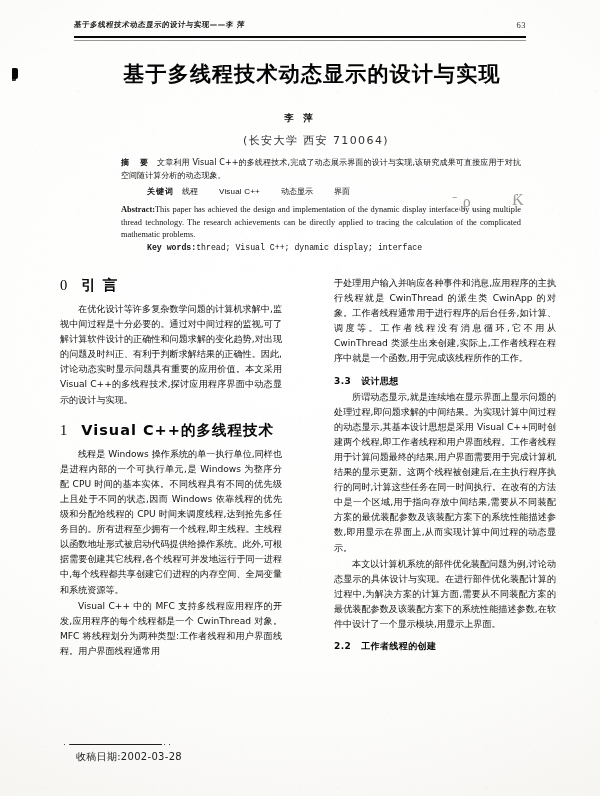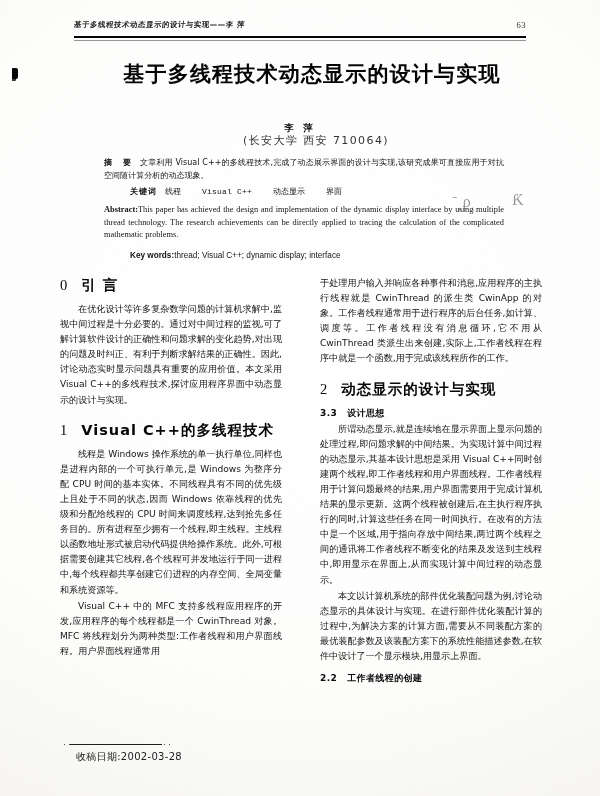--- a/index.html
+++ b/index.html
@@ -107,21 +107,21 @@
     text-align: center;
     font-family: "DejaVu Sans", sans-serif;
     font-weight: bold;
     font-size: 21px;
     letter-spacing: 1.2px;
     color: #121212;
   }
   .author {
     position: absolute;
     left: 0;
-    top: 122px;
+    top: 112px;
     width: 600px;
     text-align: center;
     font-family: "DejaVu Sans", sans-serif;
     font-size: 9.5px;
     font-weight: bold;
     letter-spacing: 3px;
     color: #232323;
   }
   .affil {
     position: absolute;
@@ -131,21 +131,21 @@
     text-align: center;
     font-family: "DejaVu Sans", sans-serif;
     font-size: 11px;
     letter-spacing: 1.4px;
     color: #3b3b3b;
   }
 
   
   .absblock {
     position: absolute;
-    left: 104px;
+    left: 121px;
     top: 156px;
     width: 400px;
   }
   .cnpara {
     font-family: "DejaVu Sans", sans-serif;
     font-size: 8px;
     line-height: 13.4px;
     letter-spacing: .05px;
     text-align: justify;
     color: #242424;
@@ -173,45 +173,45 @@
   .enpara {
     font-family: "Liberation Serif", serif;
     font-size: 8.4px;
     line-height: 12.6px;
     text-align: justify;
     color: #262626;
     margin-top: 6px;
   }
   .enpara .lbl { font-weight: bold; }
   .enkw {
-    font-family: Liberation Sans, sans-serif;
+    font-family: Liberation Mono, monospace;
     font-size: 8.2px;
     line-height: 12.6px;
     color: #262626;
-    margin-top: 8px;
+    margin-top: 0;
     padding-left: 26px;
   }
   .enkw .lbl { font-weight: bold; }
 
   
   .smudge {
     position: absolute;
     font-family: "Liberation Serif", serif;
     color: rgba(40,40,40,.45);
     font-size: 16px;
   }
 
   
   .col {
     position: absolute;
     top: 276px;
     width: 222px;
   }
   .col-left  { left: 60px; }
-  .col-right { left: 320px; }
+  .col-right { left: 334px; }
 
   .h1 {
     font-family: "DejaVu Sans", sans-serif;
     font-size: 14.5px;
     font-weight: bold;
     color: #141414;
     letter-spacing: 1px;
     margin: 0 0 7px 0;
   }
   .h1 .num {
@@ -234,21 +234,21 @@
   .body {
     font-family: "DejaVu Sans", sans-serif;
     font-size: 9.1px;
     line-height: 15.1px;
     text-align: justify;
     text-justify: inter-character;
     color: #1f1f1f;
     margin: 0 0 1px 0;
   }
   .body.indent { text-indent: 18px; }
-  .en { font-family: Liberation Mono, monospace; letter-spacing: .2px; }
+  .en { font-family: Liberation Sans, sans-serif; letter-spacing: .2px; }
 
   
   .fn-rule {
     position: absolute;
     left: 70px;
     top: 744px;
     width: 92px;
     height: 1.1px;
     background: #2a2a2a;
   }
@@ -326,28 +326,25 @@
     </div>
     <p class="body indent">线程是 Windows 操作系统的单一执行单位,同样也是进程内部的一个可执行单元,是 Windows 为整序分配 CPU 时间的基本实体。不同线程具有不同的优先级上且处于不同的状态,因而 Windows 依靠线程的优先级和分配给线程的 CPU 时间来调度线程,达到抢先多任务目的。所有进程至少拥有一个线程,即主线程。主线程以函数地址形式被启动代码提供给操作系统。此外,可根据需要创建其它线程,各个线程可并发地运行于同一进程中,每个线程都共享创建它们进程的内存空间、全局变量和系统资源等。</p>
     <p class="body indent">Visual C++ 中的 MFC 支持多线程应用程序的开发,应用程序的每个线程都是一个 CwinThread 对象。MFC 将线程划分为两种类型:工作者线程和用户界面线程。用户界面线程通常用</p>
 
   </div>
 
   <div class="col col-right">
 
     <p class="body">于处理用户输入并响应各种事件和消息,应用程序的主执行线程就是 CwinThread 的派生类 CwinApp 的对象。工作者线程通常用于进行程序的后台任务,如计算、调度等。工作者线程没有消息循环,它不用从 CwinThread 类派生出来创建,实际上,工作者线程在程序中就是一个函数,用于完成该线程所作的工作。</p>
 
-    <div class="h1 sec2">
-      <span class="num">2</span><span>动态显示的设计与实现</span>
-    </div>
 
     <div class="h2">
       <span class="num">3.3</span><span>设计思想</span>
     </div>
-    <p class="body indent">所谓动态显示,就是连续地在显示界面上显示问题的处理过程,即问题求解的中间结果。为实现计算中间过程的动态显示,其基本设计思想是采用 Visual C++同时创建两个线程,即工作者线程和用户界面线程。工作者线程用于计算问题最终的结果,用户界面需要用于完成计算机结果的显示更新。这两个线程被创建后,在主执行程序执行的同时,计算这些任务在同一时间执行。在改有的方法中是一个区域,用于指向存放中间结果,两过两个线程之间的通讯将工作者线程不断变化的结果及发送到主线程中,即用显示在界面上,从而实现计算中间过程的动态显示。</p>
+    <p class="body indent">所谓动态显示,就是连续地在显示界面上显示问题的处理过程,即问题求解的中间结果。为实现计算中间过程的动态显示,其基本设计思想是采用 Visual C++同时创建两个线程,即工作者线程和用户界面线程。工作者线程用于计算问题最终的结果,用户界面需要用于完成计算机结果的显示更新。这两个线程被创建后,在主执行程序执行的同时,计算这些任务在同一时间执行。在改有的方法中是一个区域,用于指向存放中间结果,需要从不同装配方案的最优装配参数及该装配方案下的系统性能描述参数,即用显示在界面上,从而实现计算中间过程的动态显示。</p>
     <p class="body indent">本文以计算机系统的部件优化装配问题为例,讨论动态显示的具体设计与实现。在进行部件优化装配计算的过程中,为解决方案的计算方面,需要从不同装配方案的最优装配参数及该装配方案下的系统性能描述参数,在软件中设计了一个显示模块,用显示上界面。</p>
 
     <div class="h2">
       <span class="num">2.2</span><span>工作者线程的创建</span>
     </div>
 
   </div>
 
   <div class="fn-rule-dots"></div>
   <div class="fn-rule"></div>

